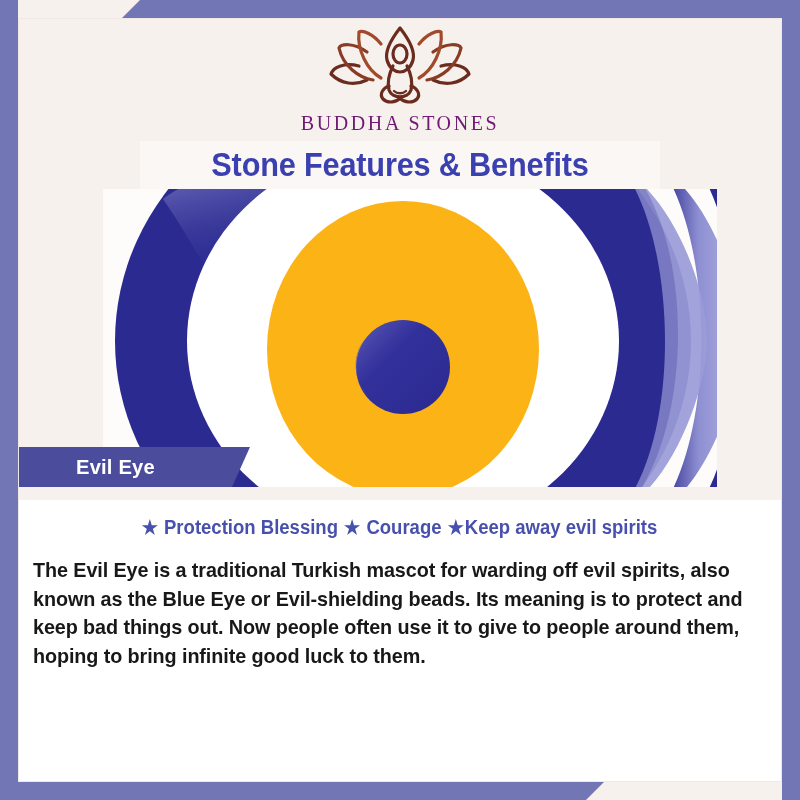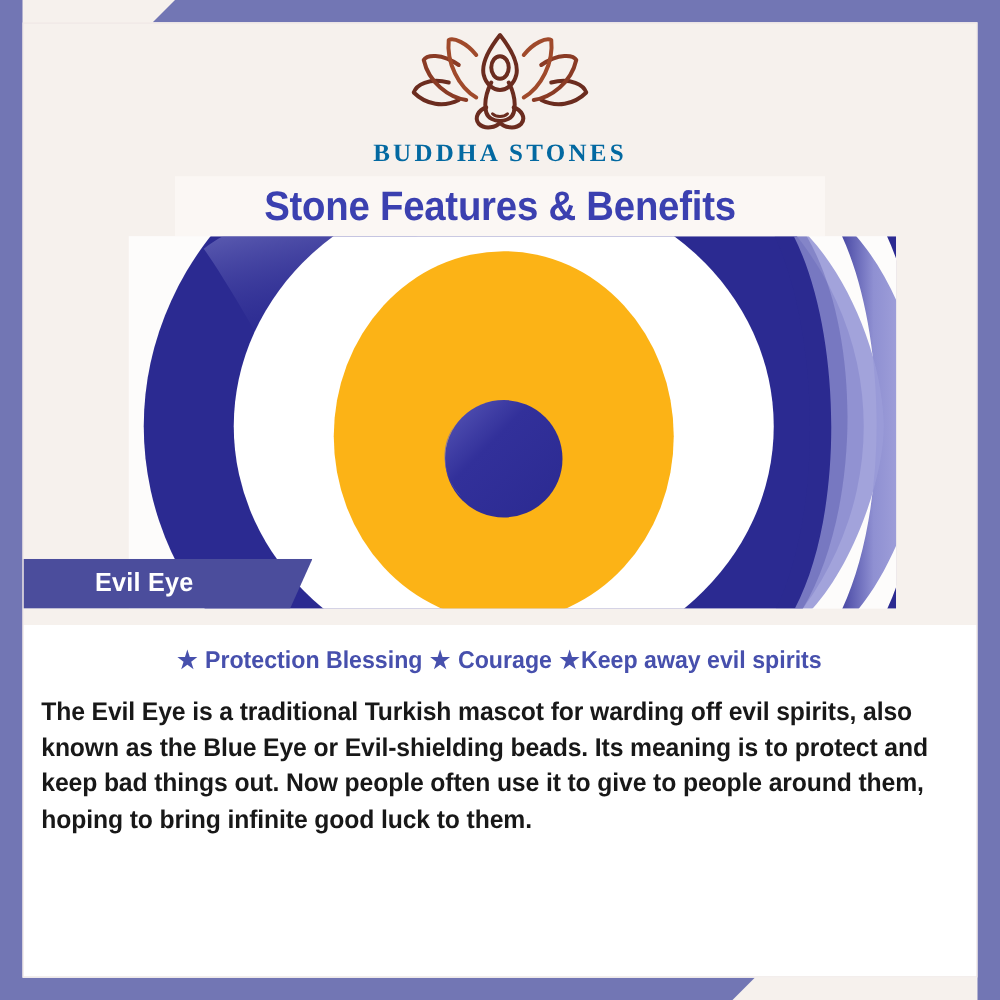--- a/index.html
+++ b/index.html
@@ -75,22 +75,22 @@
     display: flex;
     flex-direction: column;
     align-items: center;
   }
   .logo-mark { width: 170px; height: 86px; display: block; }
   .logo-word {
     margin-top: 4px;
     font-family: "Liberation Serif", serif;
     font-size: 20px;
     letter-spacing: 2.6px;
-    color: #0369a1;
-    font-weight: 700;
+    color: #701a75;
+    font-weight: 400;
   }
 
   
   .title-panel {
     position: absolute;
     left: 140px; top: 141px;
     width: 520px; height: 48px;
     background: #fbf7f4;
   }
   .title-text {

